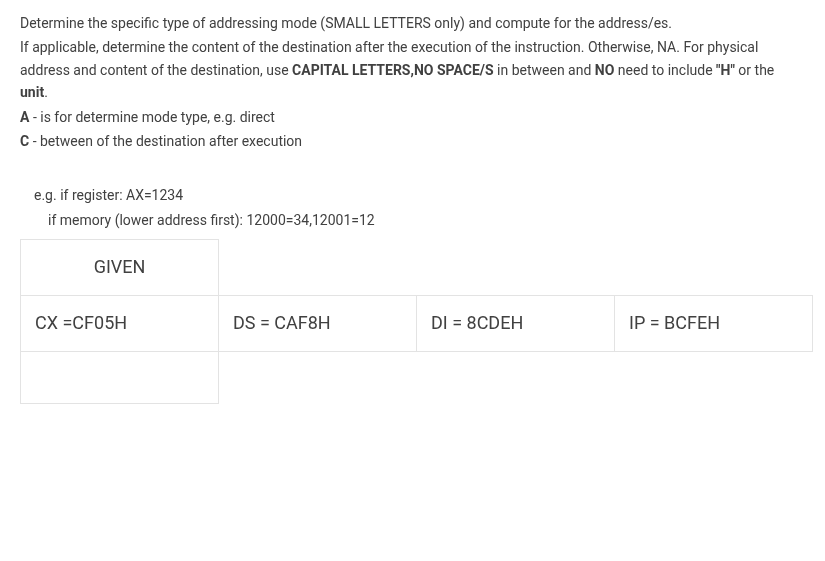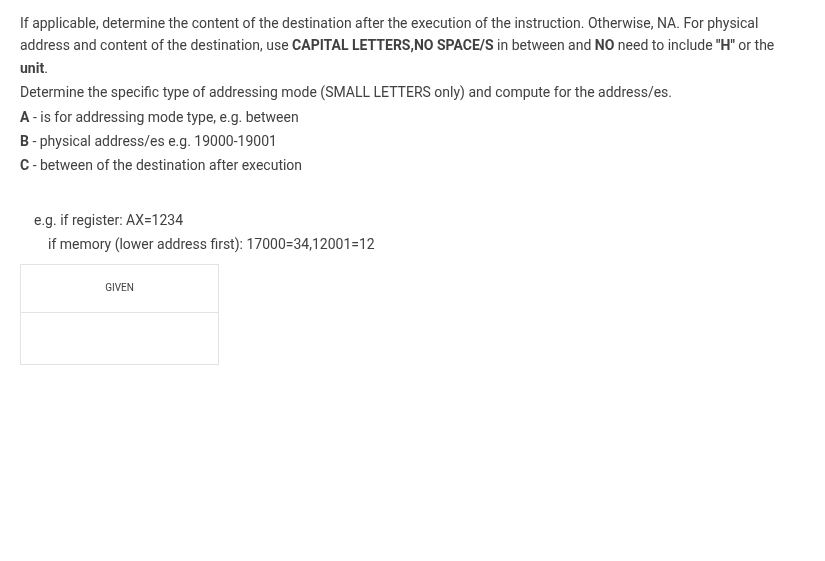--- a/index.html
+++ b/index.html
@@ -31,21 +31,21 @@
     .instructions strong {
       font-weight: 700;
     }
     .given-table {
       margin-top: 8px;
       border-collapse: collapse;
     }
     .given-table td {
       border: 1px solid #e3e3e3;
       padding: 13px 14px;
-      font-size: 10px;
+      font-size: 18px;
       color: #414141;
       min-width: 198px;
       vertical-align: middle;
       height: 48px;
     }
     .given-table .header-cell {
       text-align: center;
       font-weight: 400;
     }
     .given-table .empty-cell {
@@ -56,45 +56,48 @@
     }
     .narrow-source {
       min-width: 80px;
       width: 80px;
     }
   </style>
 </head>
 <body>
 
 <div class="instructions">
+  <p>Determine the specific type of addressing mode (SMALL LETTERS only) and compute for the address/es.</p>
   <p>
     <span>If applicable, determine the content of the destination after the execution of the instruction. Otherwise, NA. For physical address and content of the destination, use </span><strong>CAPITAL LETTERS,NO SPACE/S</strong><span> in between and </span><strong>NO</strong><span> need to include </span><strong>"H"</strong><span> or the </span><strong>unit</strong><span>.</span>
   </p>
-  <p>Determine the specific type of addressing mode (SMALL LETTERS only) and compute for the address/es.</p>
   <p>
-    <strong>A</strong><span> - is for addressing mode type, e.g. between</span>
-  </p>
-  <p>
-    <strong>B</strong><span> - physical address/es e.g. 19000-19001</span>
+    <strong>A</strong><span> - is for determine mode type, e.g. direct</span>
   </p>
   <p>
     <strong>C</strong><span> - between of the destination after execution</span>
   </p>
   <p class="indent-1">e.g. if register:  AX=1234</p>
-  <p class="indent-2">if memory (lower address first):   17000=34,12001=12</p>
+  <p class="indent-2">if memory (lower address first):   12000=34,12001=12</p>
 </div>
 
 <table class="given-table">
   <tbody>
       <tr>
     <td class="header-cell">GIVEN</td>
     <td class="no-border"></td>
     <td class="no-border"></td>
     <td class="no-border"></td>
   </tr>
   <tr>
+    <td>CX =CF05H</td>
+    <td>DS = CAF8H</td>
+    <td>DI = 8CDEH</td>
+    <td>IP = BCFEH</td>
+  </tr>
+  <tr>
     <td class="empty-cell narrow-source"></td>
     <td class="no-border"></td>
     <td class="no-border"></td>
     <td class="no-border"></td>
   </tr>
 </tbody>
   </table>
 
 </body></html>

